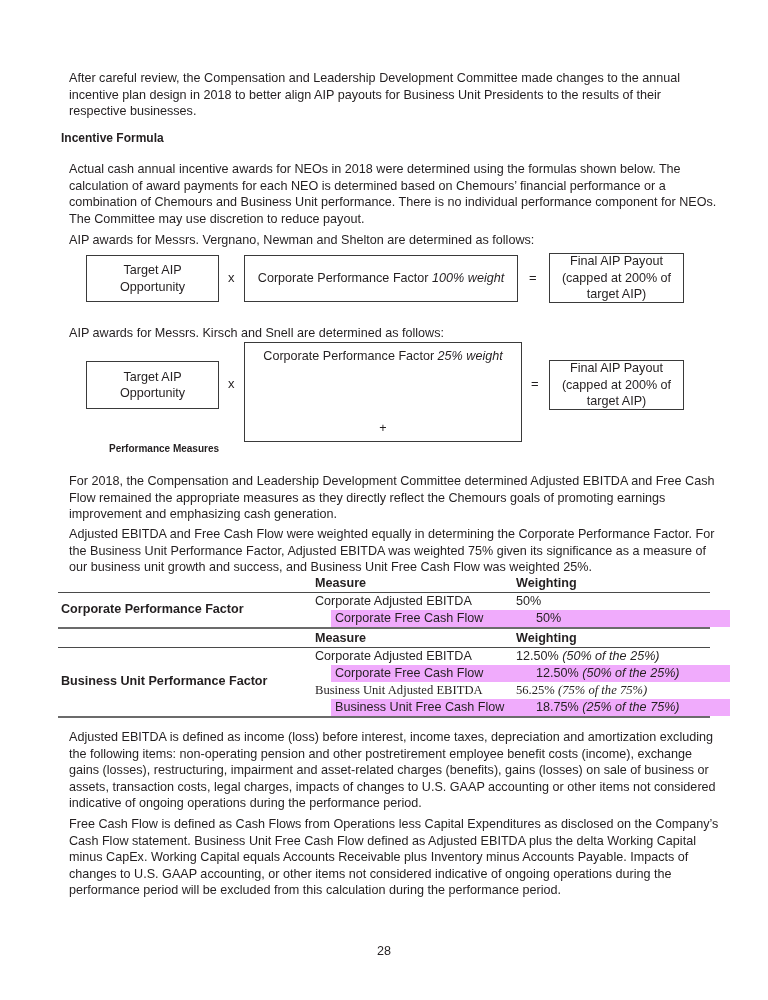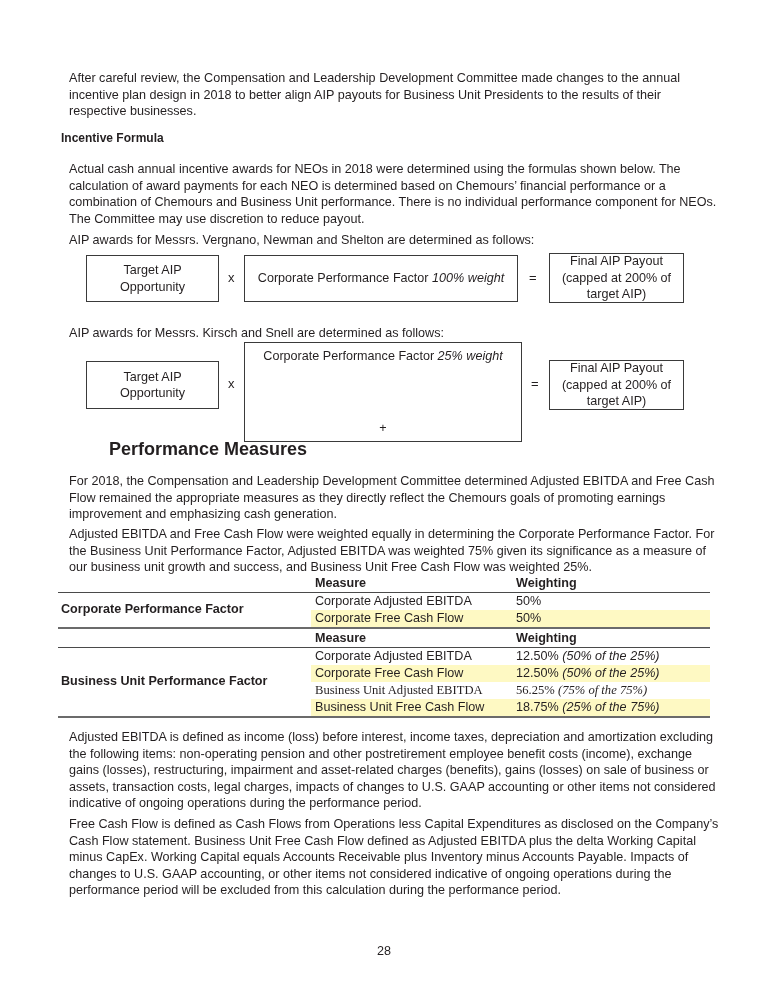--- a/index.html
+++ b/index.html
@@ -12,21 +12,21 @@
   .h { position: absolute; left: 61px; font-weight: bold; margin: 0; }
   .box {
     position: absolute; border: 1px solid #3a3a3a; box-sizing: border-box;
     display: flex; align-items: center; justify-content: center; text-align: center;
     line-height: 16.5px;
   }
   .op { position: absolute; font-size: 13px; }
   i { font-style: italic; }
   .rule { position: absolute; left: 58px; width: 652px; height: 0; border-top: 1px solid #4a4a4a; }
   .row { position: absolute; left: 311px; width: 399px; height: 17px; }
-  .row.shade { background: #fef9c3; }
+  .row.shade { background: #f0abfc; margin-left: 20px; }
   .cell { position: absolute; top: 0; line-height: 17px; white-space: nowrap; }
   .c-m { left: 4px; }
   .c-w { left: 205px; }
   .th { font-weight: bold; }
   .factor { position: absolute; left: 61px; font-weight: bold; }
   .pagenum { position: absolute; top: 943px; left: 0; width: 768px; text-align: center; }
 </style>
 </head>
 <body>
 
@@ -62,21 +62,21 @@
   <div class="box" style="left:244px; top:342px; width:278px; height:100px; flex-direction:column; justify-content:space-between; padding:5px 0 5px 0;">
     <span><span>Corporate Performance Factor </span><i>25% weight</i></span>
     <span>+</span>
   </div>
   <span class="op" style="left:531px; top:376px;">=</span>
   <div class="box" style="left:549px; top:360px; width:135px; height:50px;">
     <span style="width:125px;">Final AIP Payout (capped at 200% of target AIP)</span>
   </div>
 </div>
 
-<h3 class="h" style="top:441px; font-size:18px;padding-left:48px;">Performance Measures</h3>
+<h3 class="h" style="top:441px; font-size:10px;padding-left:48px;">Performance Measures</h3>
 
 <p class="p" style="top:465px;">For 2018, the Compensation and Leadership Development Committee determined Adjusted EBITDA and Free Cash Flow remained the appropriate measures as they directly reflect the Chemours goals of promoting earnings improvement and emphasizing cash generation.</p>
 
 <p class="p" style="top:518px;">Adjusted EBITDA and Free Cash Flow were weighted equally in determining the Corporate Performance Factor. For the Business Unit Performance Factor, Adjusted EBITDA was weighted 75% given its significance as a measure of our business unit growth and success, and Business Unit Free Cash Flow was weighted 25%.</p>
 
 <div>
   <div class="row" style="top:575px;">
     <span class="cell c-m th">Measure</span>
     <span class="cell c-w th">Weighting</span>
   </div>

